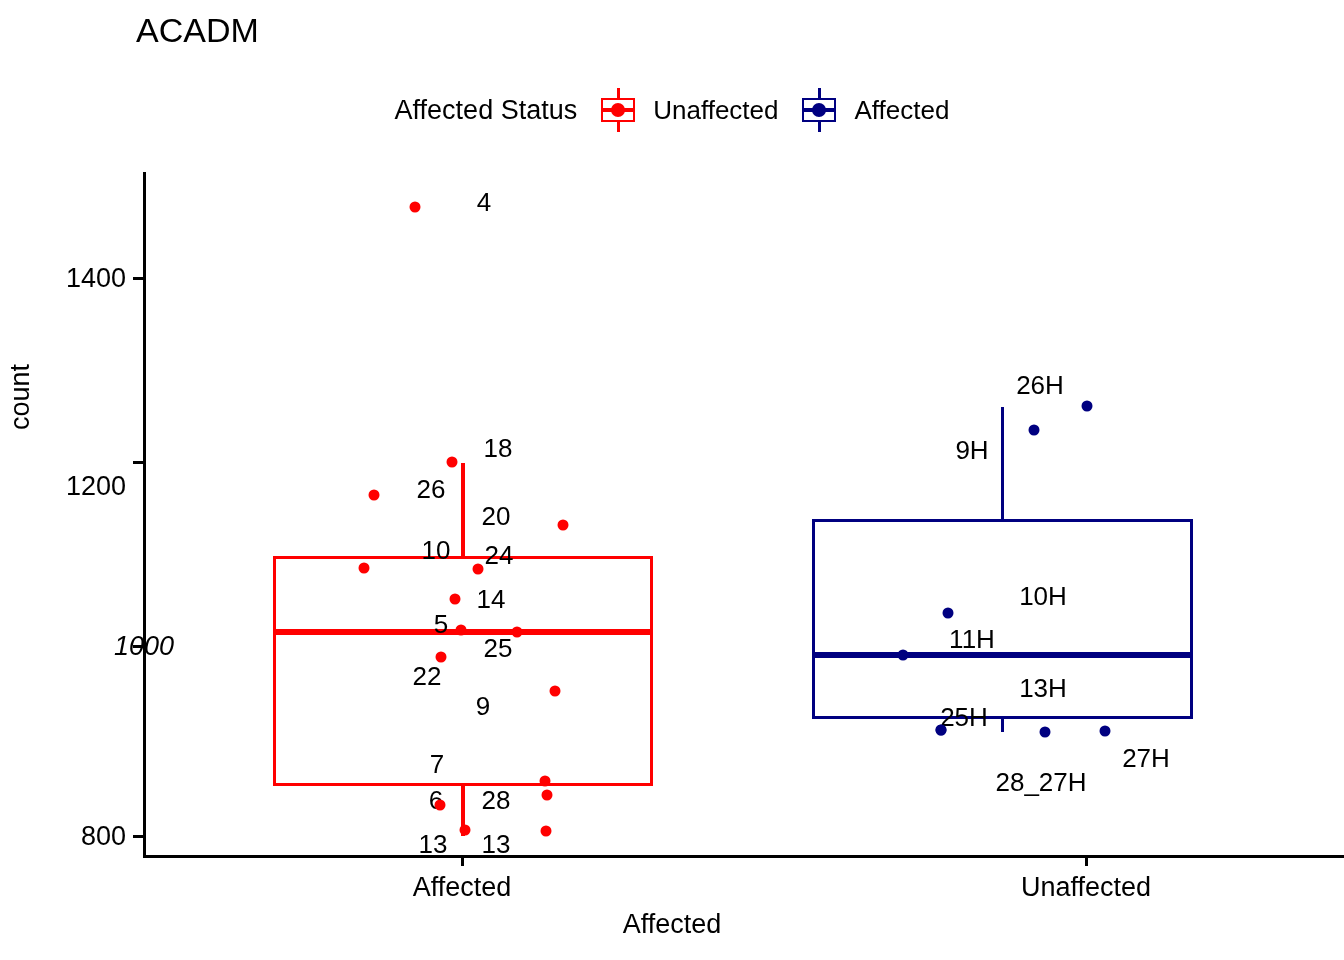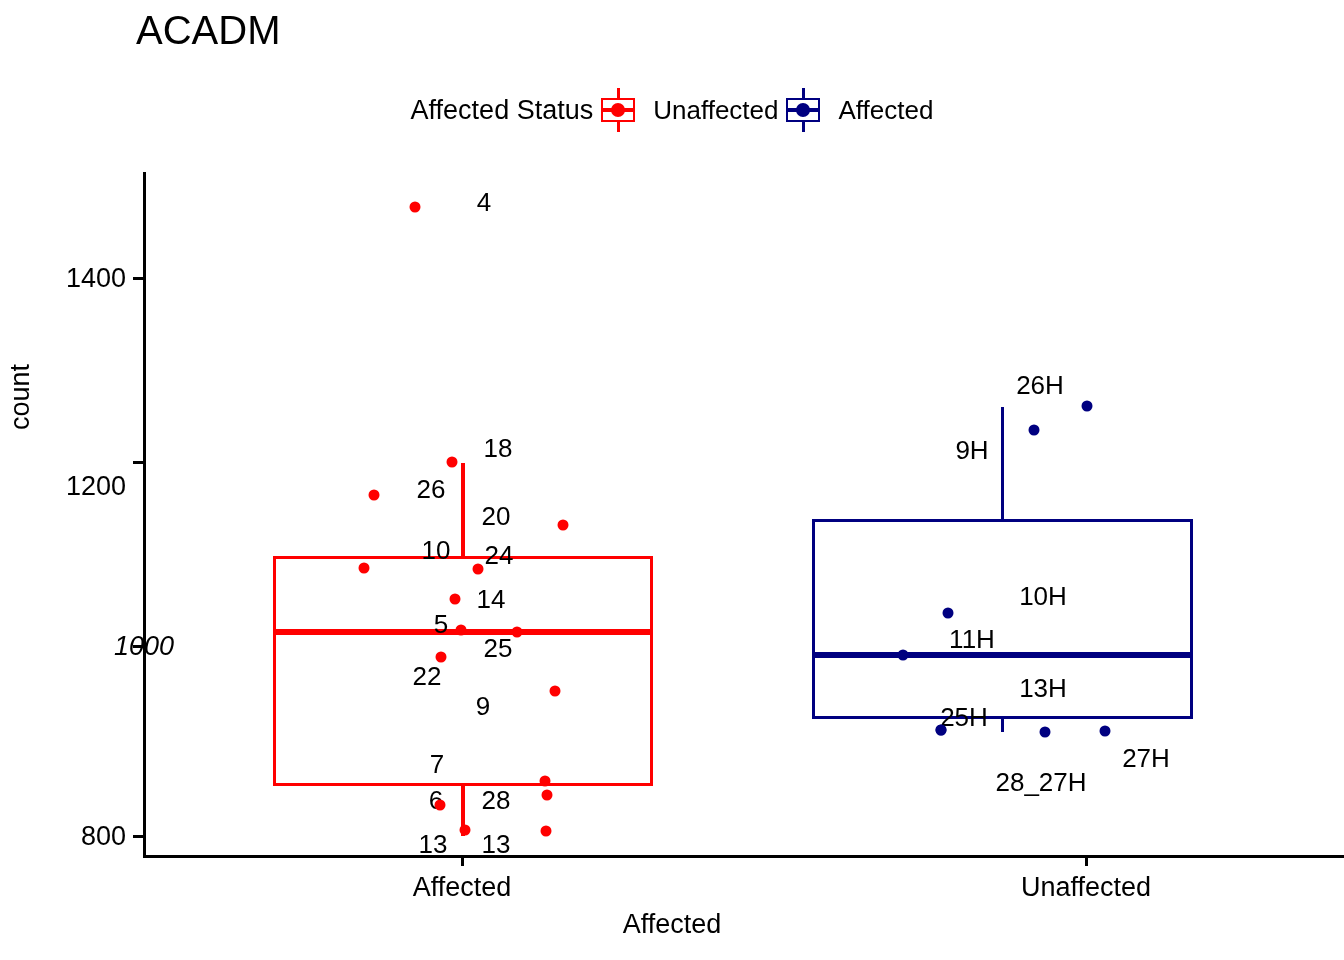--- a/index.html
+++ b/index.html
@@ -6,28 +6,28 @@
   body{
     width:1344px;height:960px;background:#ffffff;
     font-family:"Liberation Sans", sans-serif;
     color:#000;overflow:hidden;position:relative;
   }
   #root{position:absolute;inset:0;}
 
   
   .title{
     position:absolute;left:136px;top:10px;
-    font-size:40px;line-height:40px;color:#000;
+    font-size:34px;line-height:40px;color:#000;
     white-space:nowrap;
   }
 
   
   .legend{
     position:absolute;left:0;top:88px;width:1344px;
-    display:flex;justify-content:center;align-items:center;gap:2px;
+    display:flex;justify-content:center;align-items:center;gap:18px;
   }
   .legend-title{font-size:27px;line-height:32px;white-space:nowrap;}
   .legend-item{display:flex;align-items:center;gap:12px;}
   .legend-key{
     position:relative;width:46px;height:44px;
   }
   .legend-key .kbox{
     position:absolute;left:6px;top:10px;width:34px;height:24px;
     border:2.5px solid currentColor;background:#fff;box-sizing:border-box;
   }

